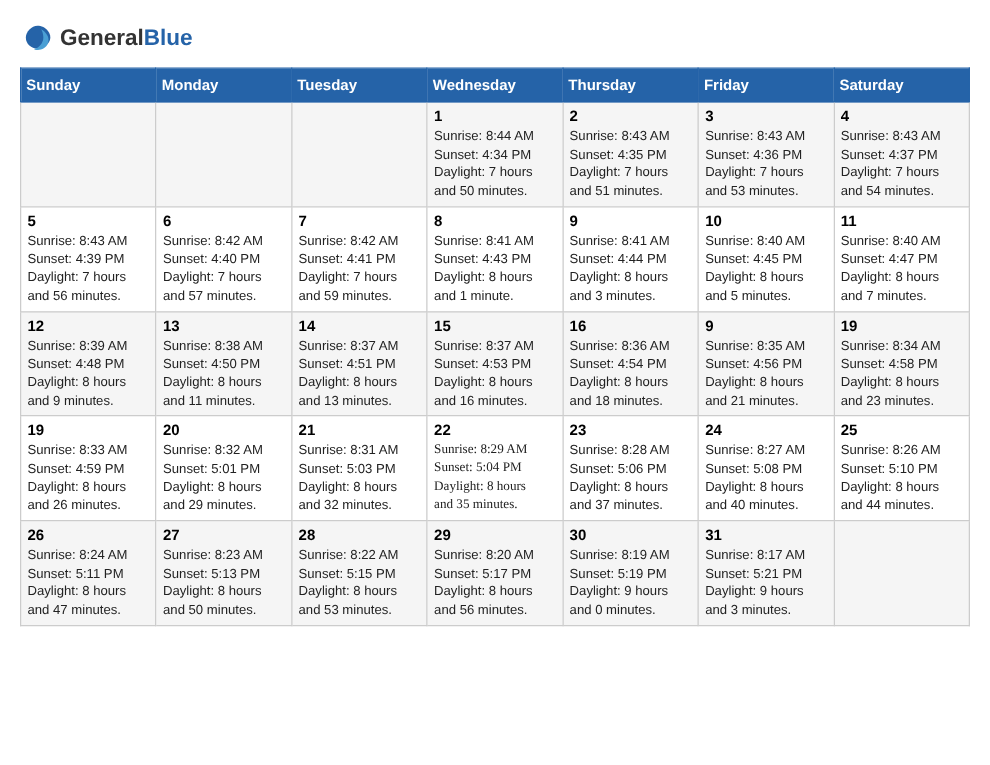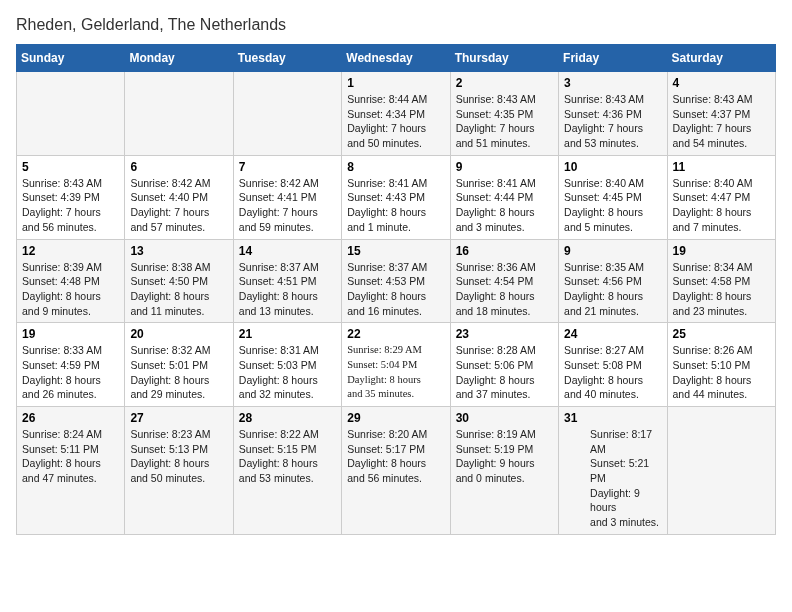--- a/index.html
+++ b/index.html
@@ -90,22 +90,30 @@
       background: #fff !important;
     }
     tbody tr:nth-child(odd) td.empty {
       background: #f5f5f5 !important;
     }
   </style>
 </head>
 <body>
 
 <div class="header-area">
+  <div class="logo">
+    <svg class="logo-icon" viewBox="0 0 30 30" xmlns="http://www.w3.org/2000/svg">
+      <path d="M15 5 C10 5, 5 10, 5 15 C5 22, 12 26, 18 24 C24 22, 28 17, 25 11 C22 6, 18 5, 15 5Z" fill="#2563a8"></path>
+      <path d="M18 8 C22 10, 26 15, 24 20 C22 25, 16 27, 12 25 C16 24, 20 20, 20 15 C20 12, 19 9, 18 8Z" fill="#4a9fd4"></path>
+    </svg>
+    <div>
+      <span class="logo-text-general">General</span><span class="logo-text-blue">Blue</span>
+    </div>
+  </div>
   <div class="title-area">
-    <div class="subtitle">Rheden, Gelderland, The Netherlands</div>
   </div>
 </div>
 
 <table>
   <thead>
     <tr>
       <th>Sunday</th>
       <th>Monday</th>
       <th>Tuesday</th>
       <th>Wednesday</th>
@@ -332,21 +340,21 @@
         </td>
         <td>
           <span class="day-number">30</span>
           <div class="day-info" style="white-space: pre-line;">Sunrise: 8:19 AM
 Sunset: 5:19 PM
 Daylight: 9 hours
 and 0 minutes.</div>
         </td>
         <td>
           <span class="day-number">31</span>
-          <div class="day-info" style="white-space: pre-line; margin-left: 26px;">Sunrise: 8:17 AM
+          <div class="day-info" style="white-space: pre-line;">Sunrise: 8:17 AM
 Sunset: 5:21 PM
 Daylight: 9 hours
 and 3 minutes.</div>
         </td>
         <td class="empty"></td>
       </tr>
     </tbody>
 </table>
 
 </body></html>

